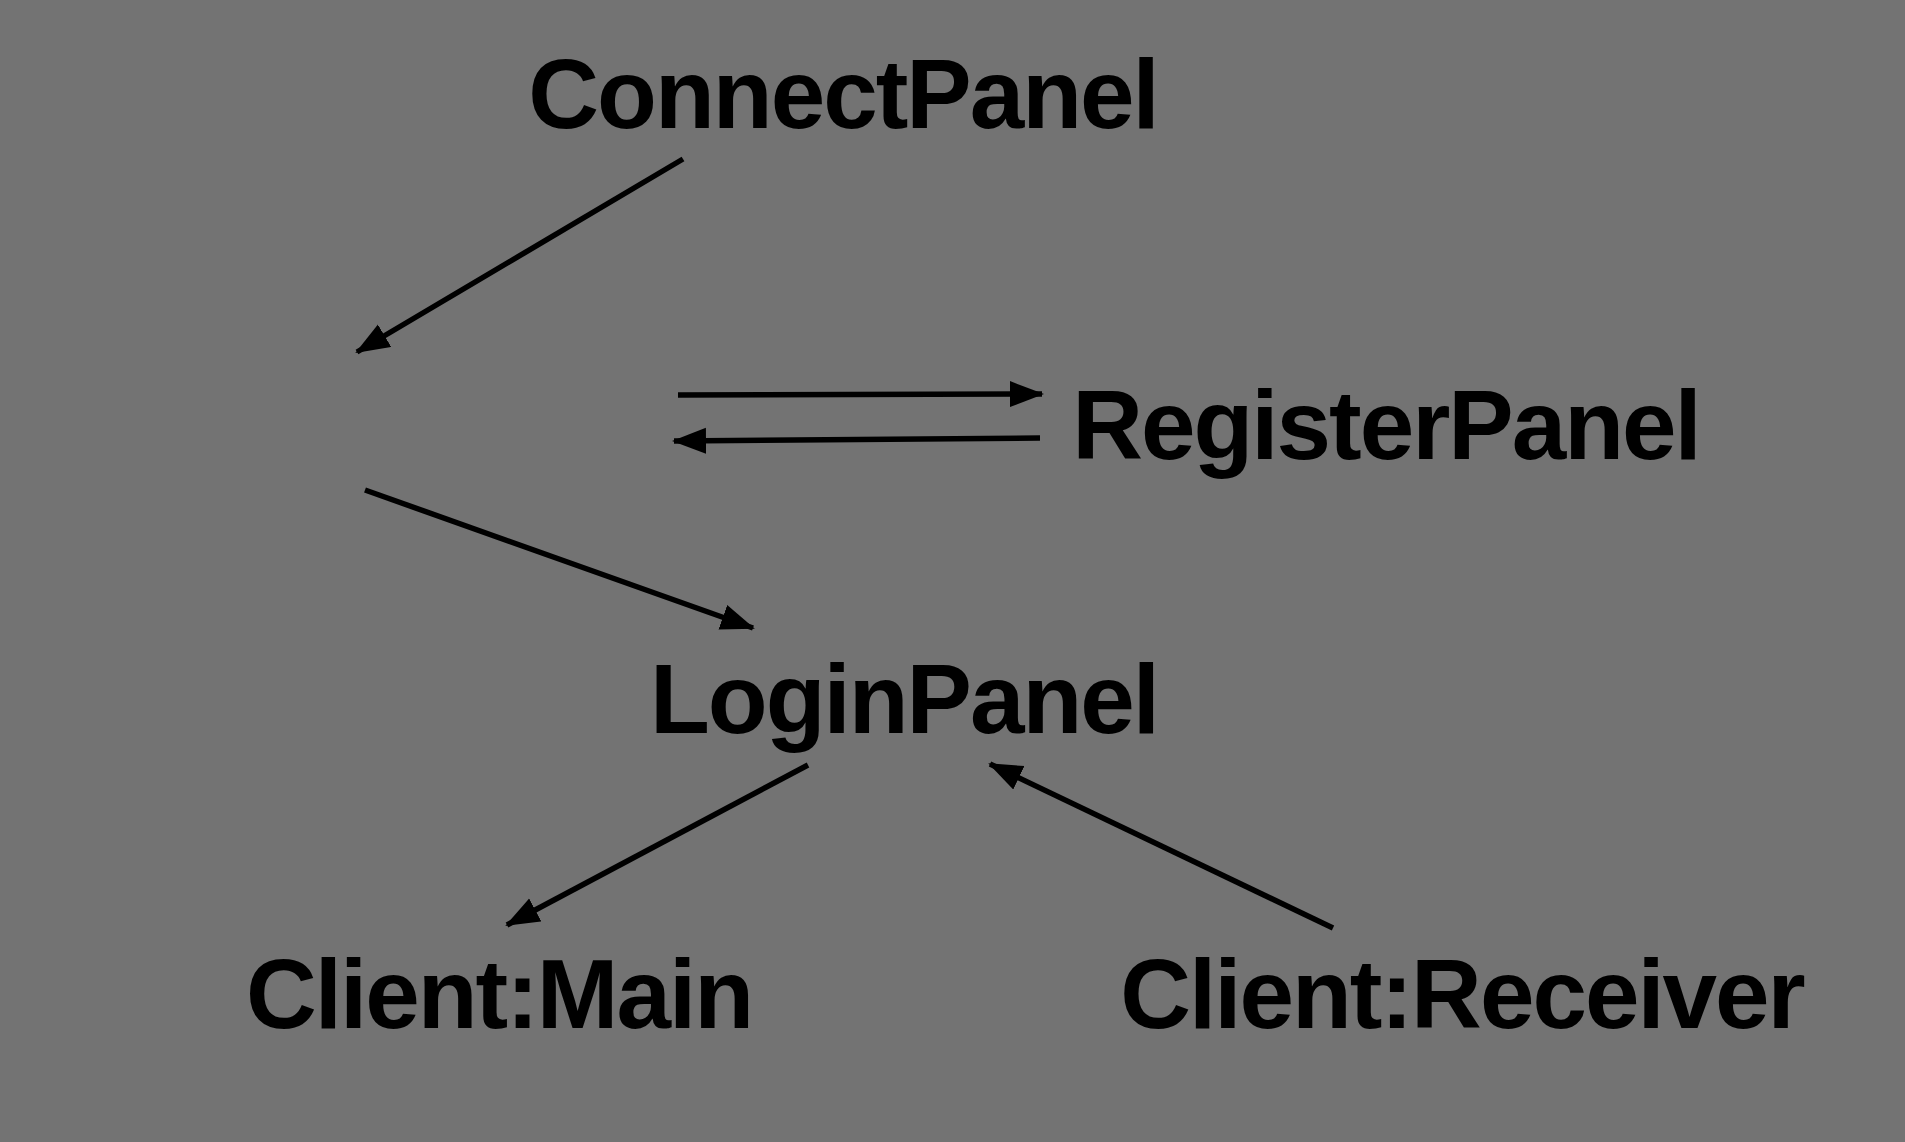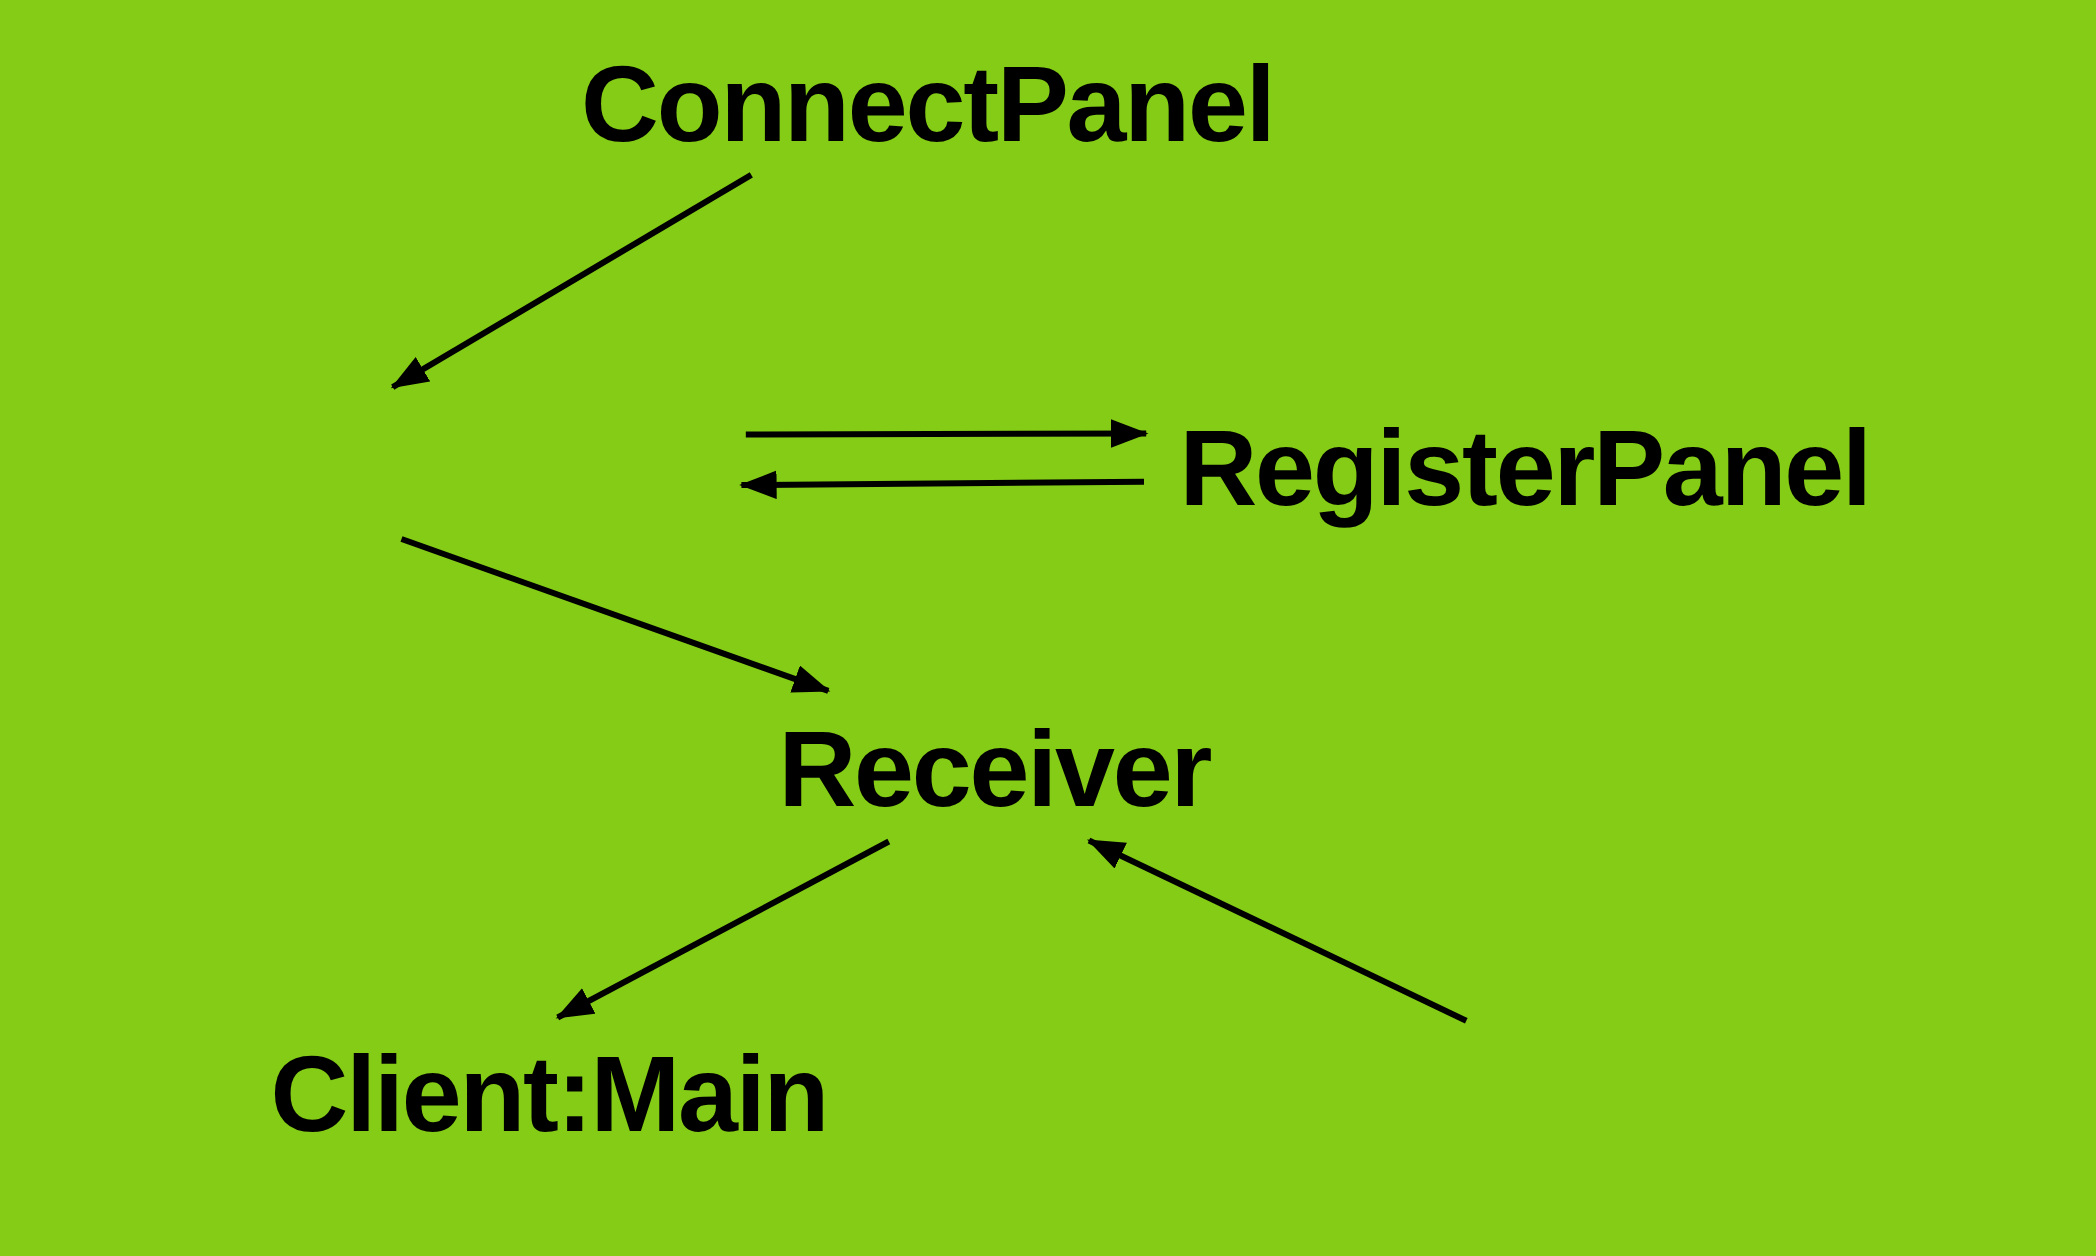--- a/index.html
+++ b/index.html
@@ -4,21 +4,21 @@
 <style>
   html, body {
     margin: 0;
     padding: 0;
     background: #ffffff;
   }
   .canvas {
     position: relative;
     width: 1905px;
     height: 1142px;
-    background: #84cc16;
+    background: #737373;
     overflow: hidden;
     font-family: "Liberation Sans", "DejaVu Sans", sans-serif;
   }
   .edges-layer {
     position: absolute;
     left: 0;
     top: 0;
     width: 1905px;
     height: 1142px;
     display: block;
@@ -51,16 +51,17 @@
         <line x1="678" y1="395" x2="1042" y2="394" stroke="#000000" stroke-width="5.5" marker-end="url(#arrowhead)"></line>
         <line x1="1040" y1="438" x2="674" y2="441" stroke="#000000" stroke-width="5.5" marker-end="url(#arrowhead)"></line>
         <line x1="365" y1="490" x2="753" y2="628" stroke="#000000" stroke-width="5.5" marker-end="url(#arrowhead)"></line>
         <line x1="808" y1="765" x2="507" y2="925" stroke="#000000" stroke-width="5.5" marker-end="url(#arrowhead)"></line>
         <line x1="1333" y1="928" x2="990" y2="764" stroke="#000000" stroke-width="5.5" marker-end="url(#arrowhead)"></line>
       </g>
   </svg>
 
   <div class="node" style="left: 843px; top: 45px; color: rgb(0, 0, 0);">ConnectPanel</div>
   <div class="node" style="left: 1386px; top: 376px; color: rgb(0, 0, 0); text-align: center;">RegisterPanel</div>
-  <div class="node" style="left: 904px; top: 650px; color: rgb(0, 0, 0);">Receiver</div>
+  <div class="node" style="left: 904px; top: 650px; color: rgb(0, 0, 0);">LoginPanel</div>
   <div class="node" style="left: 499px; top: 945px; color: rgb(0, 0, 0);">Client:Main</div>
+  <div class="node" style="left: 1462px; top: 945px; color: rgb(0, 0, 0);">Client:Receiver</div>
 
 </div>
 
 </body></html>

